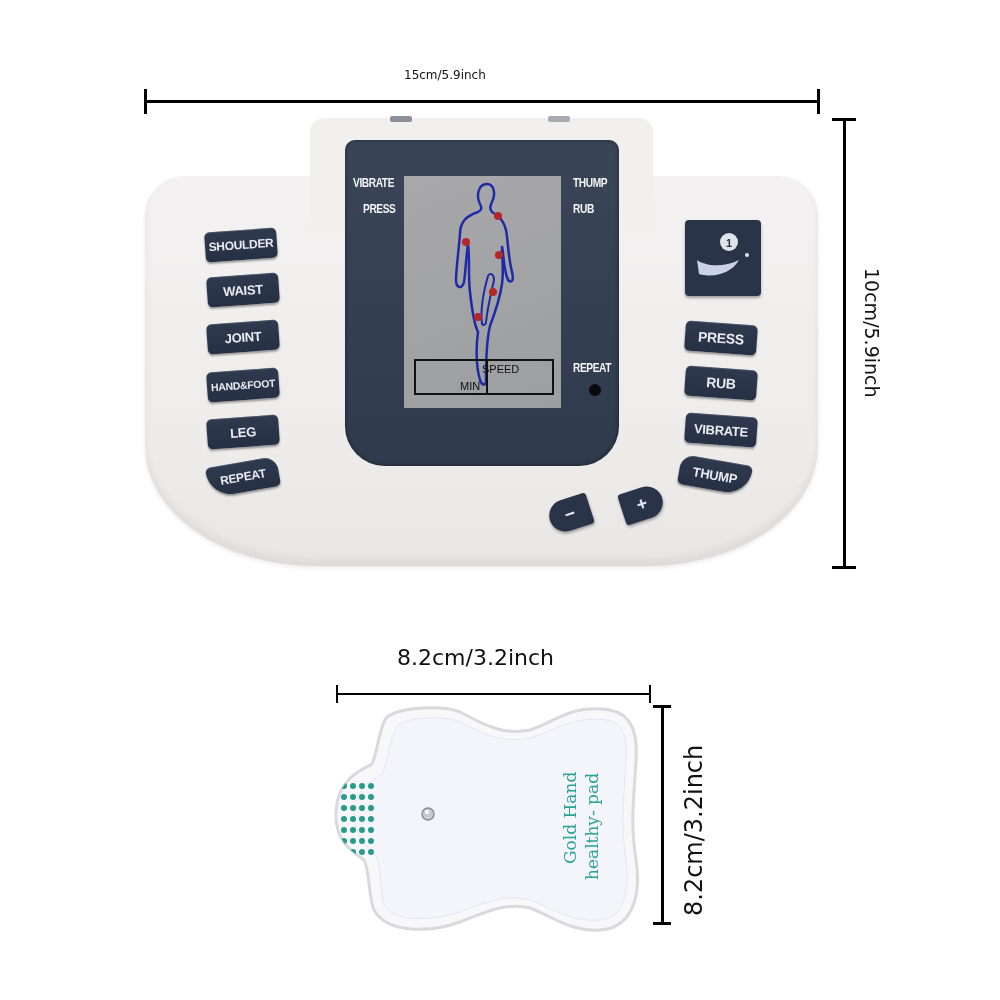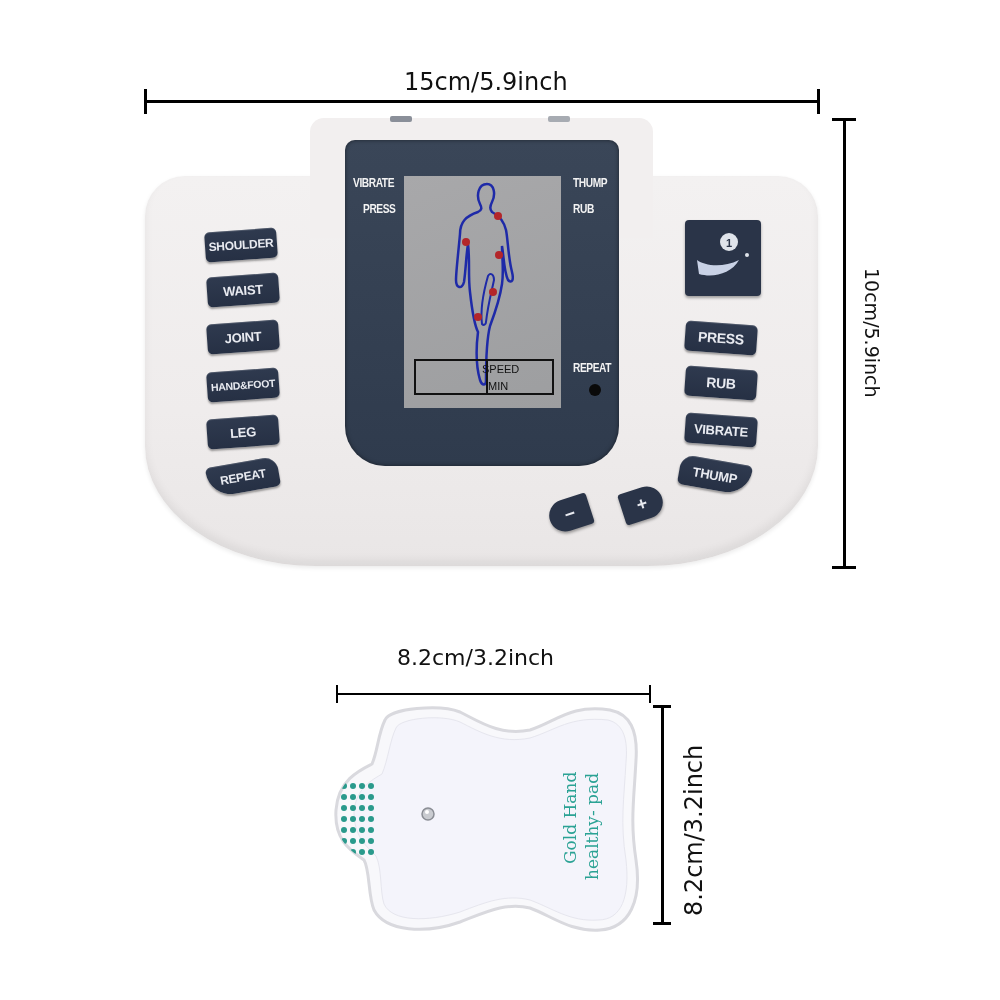--- a/index.html
+++ b/index.html
@@ -47,21 +47,21 @@
   .pm-btn { position:absolute; width:42px; height:32px; background:#2a3448; color:#e8eaf0; font-weight:bold; font-size:18px;
     display:flex; align-items:center; justify-content:center; box-shadow:0 2px 3px rgba(0,0,0,0.35); cursor:pointer; }
 
   
   .pad { position:absolute; left:362px; top:700px; width:290px; height:240px; }
   .pad-text { position:absolute; color:#2aa294; font-family:"DejaVu Serif", serif; font-size:17px; transform:rotate(-90deg); transform-origin:left top; white-space:nowrap; }
 </style>
 </head>
 <body>
 
-<div class="dim-text" style="left:404px; top:68px; font-size:24px;">15cm/5.9inch</div>
+<div class="dim-text" style="left:404px; top:68px; font-size:12px;">15cm/5.9inch</div>
 <div class="hline" style="left:145px; top:100px; width:674px;"></div>
 <div class="tick-v" style="left:144px; top:89px; height:25px;"></div>
 <div class="tick-v" style="left:817px; top:89px; height:25px;"></div>
 
 <div class="vline" style="left:843px; top:119px; height:450px;"></div>
 <div class="tick-h" style="left:832px; top:118px; width:24px;"></div>
 <div class="tick-h" style="left:832px; top:566px; width:24px;"></div>
 <div class="dim-text" style="left:883px; top:268px; font-size:19px; transform:rotate(90deg); transform-origin:left top; white-space:nowrap;">10cm/5.9inch</div>
 
 <div class="device">
@@ -86,21 +86,21 @@
         <g fill="#b3262a">
           <circle cx="94" cy="40" r="4"></circle>
           <circle cx="62" cy="66" r="4"></circle>
           <circle cx="95" cy="79" r="4"></circle>
           <circle cx="89" cy="116" r="4"></circle>
           <circle cx="74" cy="141" r="4"></circle>
         </g>
       </svg>
       <div class="lcd-box" style="left:10px; top:183px;">
         <div class="divider"></div>
-        <span style="left:44px; top:19px;margin-left:28px;">MIN</span>
+        <span style="left:44px; top:19px;">MIN</span>
         <span style="left:66px; top:2px;">SPEED</span>
       </div>
     </div>
   </div>
 
   <div class="btn left" style="left:60px; top:112px; font-size:12px;">SHOULDER</div>
   <div class="btn left" style="left:62px; top:157px;">WAIST</div>
   <div class="btn left" style="left:62px; top:204px;">JOINT</div>
   <div class="btn left small-text" style="left:62px; top:252px;">HAND&amp;FOOT</div>
   <div class="btn left" style="left:62px; top:299px;">LEG</div>

